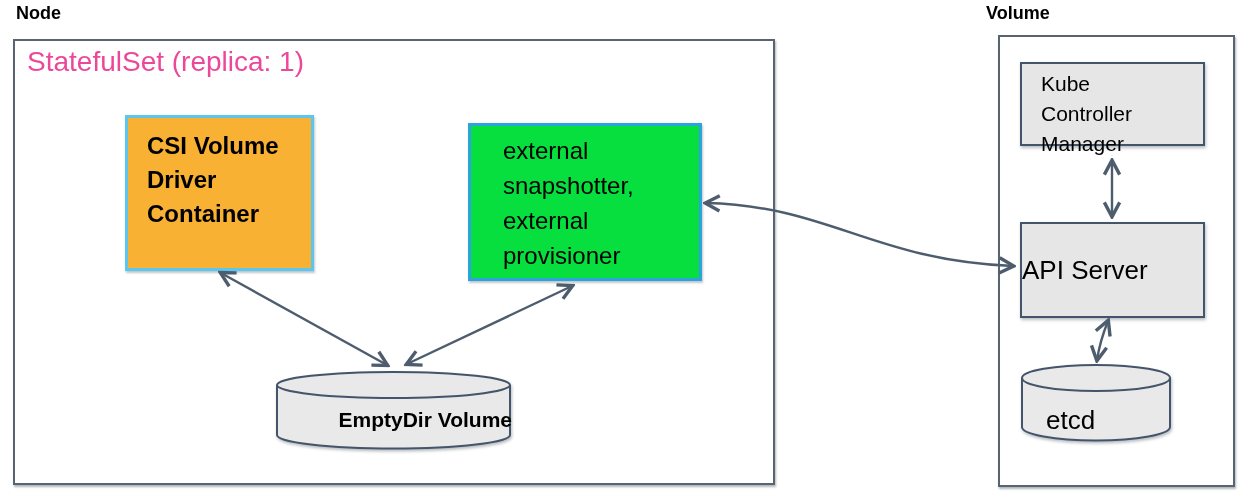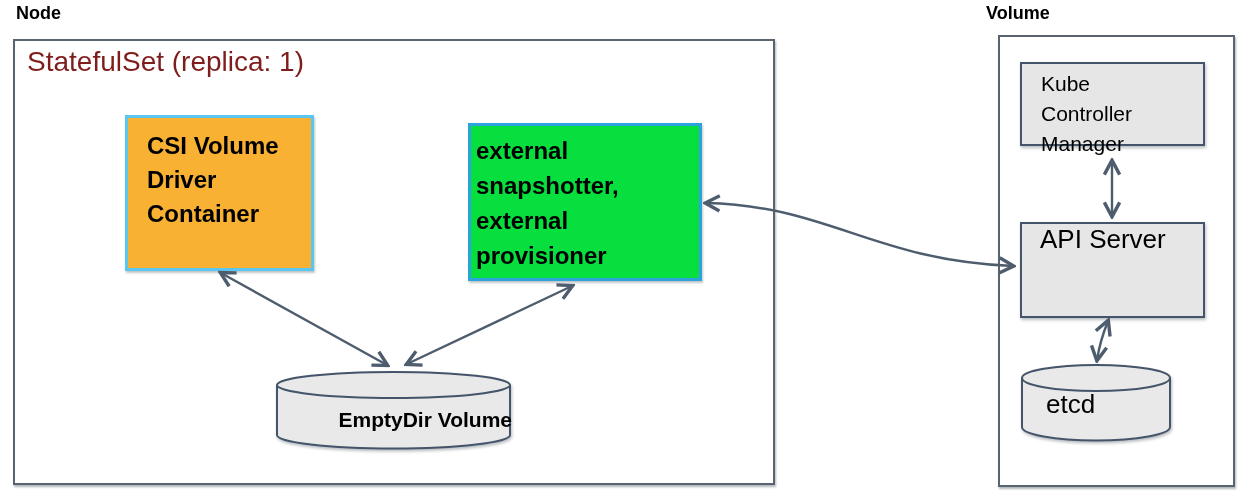--- a/index.html
+++ b/index.html
@@ -30,59 +30,59 @@
     font-weight: bold;
     color: #000;
   }
   .outer-box {
     border: 2px solid var(--outer-border);
     background: #ffffff;
     box-shadow: 1px 2px 2px rgba(80, 90, 100, 0.45);
   }
   .statefulset-label {
     font-size: 28px;
-    color: #7f1d1d;
+    color: #ec4899;
     letter-spacing: 0px;
   }
   .multiline { white-space: pre-line; display: block; }
   .csi-box {
     background: var(--csi-box-fill);
     border: 3px solid var(--csi-box-border);
     box-shadow: 1px 2px 2px rgba(80, 90, 100, 0.35);
     padding: 11px 0 0 19px;
     font-size: 24px;
     font-weight: 600;
     line-height: 34px;
   }
   .sidecars-box {
     background: var(--sidecars-box-fill);
     border: 3px solid var(--sidecars-box-border);
     box-shadow: 1px 2px 2px rgba(80, 90, 100, 0.35);
-    padding: 7px 0 0 5px;
+    padding: 7px 0 0 32px;
     font-size: 24px;
-    font-weight: 700;
+    font-weight: 400;
     line-height: 35px;
   }
   .grpc-label {
     font-size: 22px;
     font-weight: bold;
   }
   .gray-box {
     background: var(--gray-box-fill);
     border: 2px solid var(--shape-border);
     box-shadow: 1px 2px 3px rgba(80, 90, 100, 0.4);
   }
   .kcm-box {
     padding: 5px 0 0 19px;
     font-size: 21px;
     line-height: 30px;
   }
   .api-box {
     display: flex;
-    padding-left: 18px;
+    align-items: center;
     font-size: 26px;
   }
   .cylinder-wrap { filter: drop-shadow(1px 2px 1.5px rgba(80, 90, 100, 0.4)); }
   .cyl-shape { stroke: var(--shape-border); stroke-width: 2; fill: var(--cylinder-fill); }
   .cyl-label {
     position: absolute;
     left: 0; right: 0;
     text-align: right;
     font-size: 21px;
     font-weight: 600;
@@ -142,21 +142,21 @@
 
   <div class="abs gray-box api-box" style="left:1020px; top:222px; width:185px; height:96px;">
     <span>API Server</span>
   </div>
 
   <div class="abs" style="left:1020px; top:363px; width:152px; height:82px;">
     <svg class="cylinder-wrap" width="152" height="82">
       <path class="cyl-shape" d="M2 15 L2 64 A74 13.5 0 0 0 150 64 L150 15"></path>
       <ellipse class="cyl-shape" cx="76" cy="15" rx="74" ry="13"></ellipse>
     </svg>
-    <div class="etcd-label" style="left:26px; top:26px;">etcd</div>
+    <div class="etcd-label" style="left:26px; top:42px;">etcd</div>
   </div>
 
   <svg class="arrow-layer" width="1250" height="496">
     <defs>
       <marker id="arrowV" viewBox="0 0 12 12" refX="10" refY="6" markerWidth="8.5" markerHeight="8.5" orient="auto-start-reverse">
         <path class="arrow-head" d="M2 1.5 L10.5 6 L2 10.5"></path>
       </marker>
     </defs>
     <path class="arrow-line" d="M221 273 L387 365" marker-start="url(#arrowV)" marker-end="url(#arrowV)"></path>
     <path class="arrow-line" d="M572 286 L407 364" marker-start="url(#arrowV)" marker-end="url(#arrowV)"></path>

